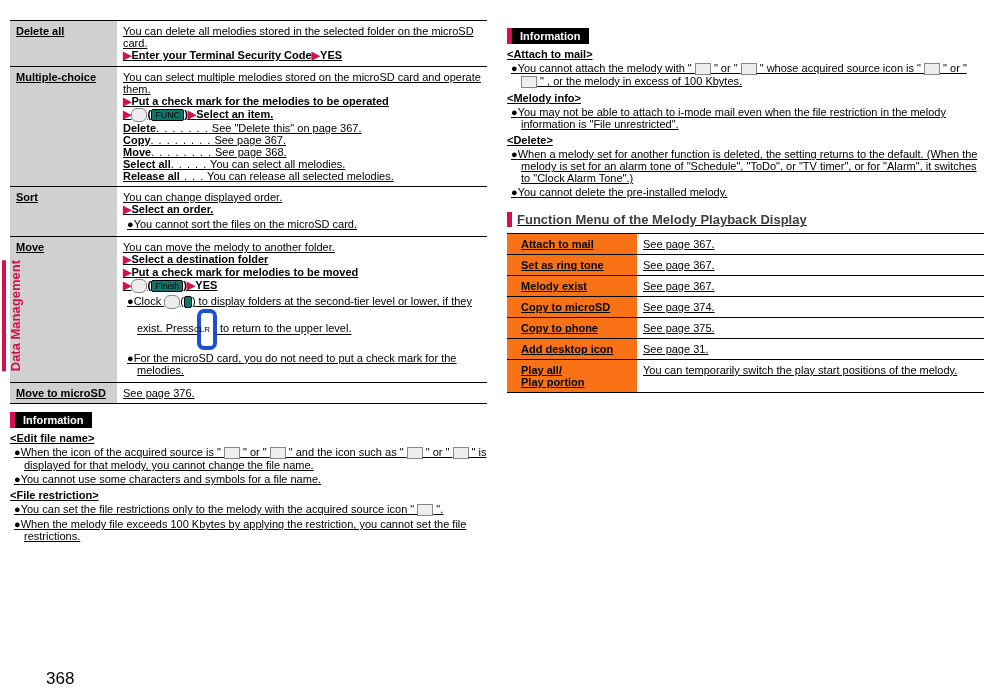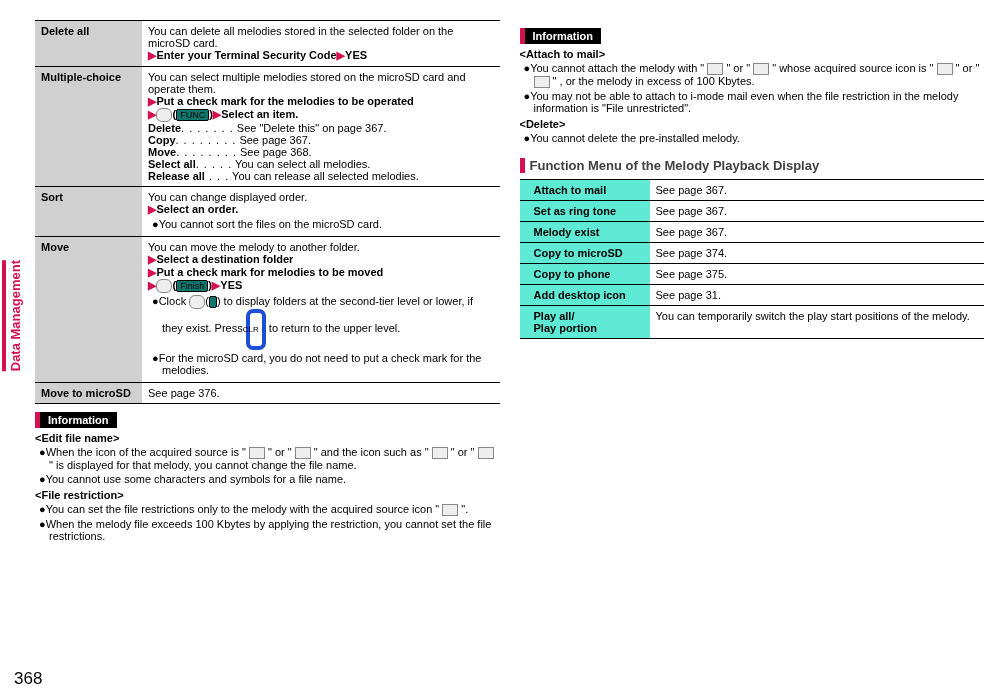--- a/index.html
+++ b/index.html
@@ -22,21 +22,21 @@
     transform: rotate(180deg);
     font-weight: bold;
     color: #d4104e;
     font-size: 13px;
     border-right: 4px solid #d4104e;
     padding-right: 2px;
   }
   .columns {
     display: flex;
     gap: 20px;
-    margin-left: 25px;
+    text-decoration: underline;
   }
   .col {
     flex: 1;
     min-width: 0;
   }
   table.op {
     width: 100%;
     border-collapse: collapse;
     font-size: 11px;
   }
@@ -45,21 +45,21 @@
     border-bottom: 1px solid #000;
     padding: 4px 6px;
     vertical-align: top;
   }
   table.op td.hd {
     background: #d0d0d0;
     font-weight: bold;
     width: 95px;
   }
   table.op td.hd2 {
-    background: #5eead4;
+    background: #f97316;
     font-weight: bold;
     width: 110px;
     padding-left: 14px;
   }
   .arrow {
     color: #d4104e;
     font-weight: bold;
     font-family: "Arial", sans-serif;
   }
   .dots {
@@ -86,21 +86,21 @@
     padding-left: 14px;
     text-indent: -10px;
     margin: 2px 0;
   }
   .sect {
     font-weight: bold;
     margin-top: 4px;
   }
   .pagenum {
     position: absolute;
-    left: 14px;
+    left: 46px;
     bottom: 8px;
     font-size: 17px;
   }
   .iconph {
     display: inline-block;
     width: 14px;
     height: 10px;
     border: 1px solid #888;
     background: #eee;
     vertical-align: middle;
@@ -192,22 +192,24 @@
     <div class="bul">●<span>You cannot use some characters and symbols for a file name.</span></div>
     <div class="sect">&lt;File restriction&gt;</div>
     <div class="bul">●<span>You can set the file restrictions only to the melody with the acquired source icon " </span><span class="iconph"></span><span> ".</span></div>
     <div class="bul">●<span>When the melody file exceeds 100 Kbytes by applying the restriction, you cannot set the file restrictions.</span></div>
   </div>
 
   <div class="col">
     <div class="infobar">Information</div>
     <div class="sect">&lt;Attach to mail&gt;</div>
     <div class="bul">●<span>You cannot attach the melody with " </span><span class="iconph"></span><span> " or " </span><span class="iconph"></span><span> "  whose acquired source icon is " </span><span class="iconph"></span><span> " or " </span><span class="iconph"></span><span> " , or the melody in excess of 100 Kbytes.</span></div>
+    <div class="sect">&lt;Melody info&gt;</div>
     <div class="bul">●<span>You may not be able to attach to i-mode mail even when the file restriction in the melody information is "File unrestricted".</span></div>
     <div class="sect">&lt;Delete&gt;</div>
+    <div class="bul">●<span>When a melody set for another function is deleted, the setting returns to the default. (When the melody is set for an alarm tone of "Schedule", "ToDo", or "TV timer", or for "Alarm", it switches to "Clock Alarm Tone".)</span></div>
     <div class="bul">●<span>You cannot delete the pre-installed melody.</span></div>
 
     <div class="funcmenu">Function Menu of the Melody Playback Display</div>
 
     <table class="op">
       <tbody>
           <tr>
             <td class="hd2">Attach to mail</td>
             <td>See page 367.</td>
           </tr>

